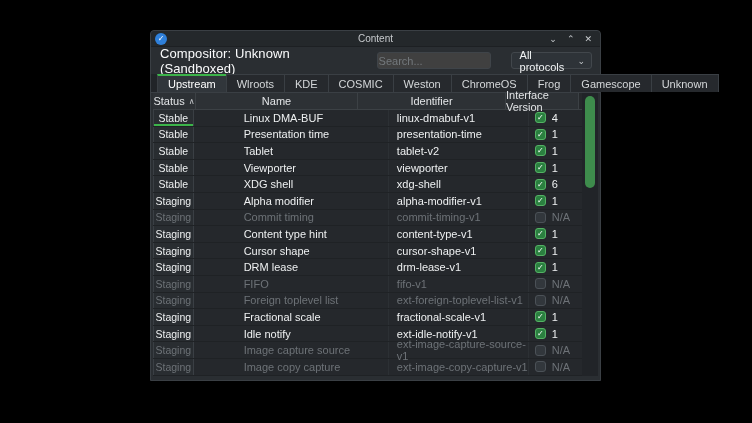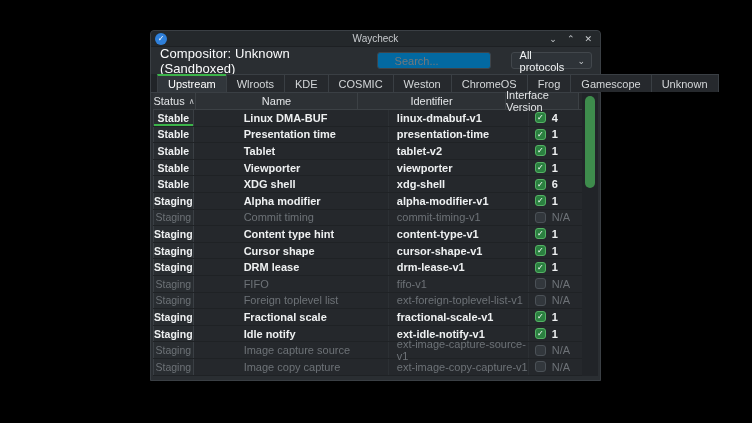--- a/index.html
+++ b/index.html
@@ -16,22 +16,22 @@
               background:var(--app-icon-blue); color:#fff; font-size:8px; line-height:12px;
               text-align:center; font-weight:bold; }
   .win-title { position:absolute; left:0; right:0; text-align:center; font-size:10px; color:#c7cacd; }
   .win-controls { margin-left:auto; display:flex; gap:10px; padding-right:8px; z-index:2; }
   .win-controls span { color:#c9cdd0; font-size:9px; line-height:16px; cursor:default; }
 
   
   .toolbar { height:27px; display:flex; align-items:center; padding:0 8px 0 9px; gap:20px; }
   .comp-label { font-size:13px; color:#fbfcfd; letter-spacing:.1px; }
   .spacer { flex:1; }
-  .search { width:114px; height:17px; background:#0369a1; border:1px solid #3f4449;
-            border-radius:3px; color:#fcfcfc; font-size:11px; padding:0 17px; outline:none; }
+  .search { width:114px; height:17px; background:#404040; border:1px solid #3f4449;
+            border-radius:3px; color:#fcfcfc; font-size:11px; padding:0 1px; outline:none; }
   .search::placeholder { color:#73787c; }
   .combo { width:96px; height:17px; background:#2e3338; border:1px solid #42474c;
            border-radius:3px; display:flex; align-items:center; font-size:11px; color:#f2f4f5; }
   .combo .val { padding-left:8px; flex:1; }
   .combo .chev { padding-right:6px; color:#c4c8cb; font-size:9px; }
 
   
   .tabbar { height:19px; background:#212428; display:flex; align-items:stretch;
             padding-left:6px; border-bottom:1px solid #3a3f44; }
   .tab { padding:0 10px; font-size:11px; color:#d4d7d9; background:#26292d;
@@ -42,21 +42,21 @@
   
   .table { position:absolute; left:2px; right:2px; top:62px; height:283px; background:#a21caf; }
   .thead { display:flex; height:17px; }
   .hcell { background:#2d3135; border-right:1px solid #3c4145; border-bottom:1px solid #3c4145;
            color:#e3e5e7; font-size:11px; display:flex; align-items:center; justify-content:center; gap:4px; }
   .hcell .sort { font-size:8px; color:#c9cccf; }
   .h-status { width:43px; }  .h-name { width:162px; } .h-ident { width:148px; } .h-ver { width:73px; }
   .h-fill { flex:1; background:#26292c; border-bottom:1px solid #3c4145; }
 
   .trow { display:flex; height:16.6px; background:#25282c; border-bottom:1px solid #1f2225;
-          color:#eef0f1; font-size:11px; font-weight:700; }
+          color:#eef0f1; font-size:11px; font-weight:400; }
   .cell { display:flex; align-items:center; }
   .c-status { width:43px; justify-content:center; background:#292d31; font-size:10.5px;
               border-right:1px solid #3a3f44; border-left:1px solid #3a3f44; }
   .c-status.current { box-shadow:inset 0 -2px 0 var(--accent-green); }
   .c-name { width:162px; padding-left:8px; border-right:1px solid #2c3034;margin-left:42px; }
   .c-ident { width:148px; padding-left:8px; border-right:1px solid #2c3034; }
   .c-ver { width:73px; padding-left:6px; border-right:1px solid #2c3034; gap:6px; }
   .c-fill { flex:1; }
   .trow.dim { color:#6d7277; font-weight:400; }
 
@@ -70,21 +70,21 @@
   .vthumb { position:absolute; left:3px; top:3px; width:10px; height:92px; border-radius:5px;
             background:var(--scrollbar-green); }
 </style>
 </head>
 <body>
 
 <div class="window">
 
   <div class="titlebar">
     <span class="app-icon">✓</span>
-    <span class="win-title">Waycheck</span>
+    <span class="win-title">Content</span>
     <span class="win-controls">
       <span>⌄</span>
       <span>⌃</span>
       <span>✕</span>
     </span>
   </div>
 
   <div class="toolbar">
     <span class="comp-label">Compositor: Unknown (Sandboxed)</span>
     <span class="spacer"></span>

